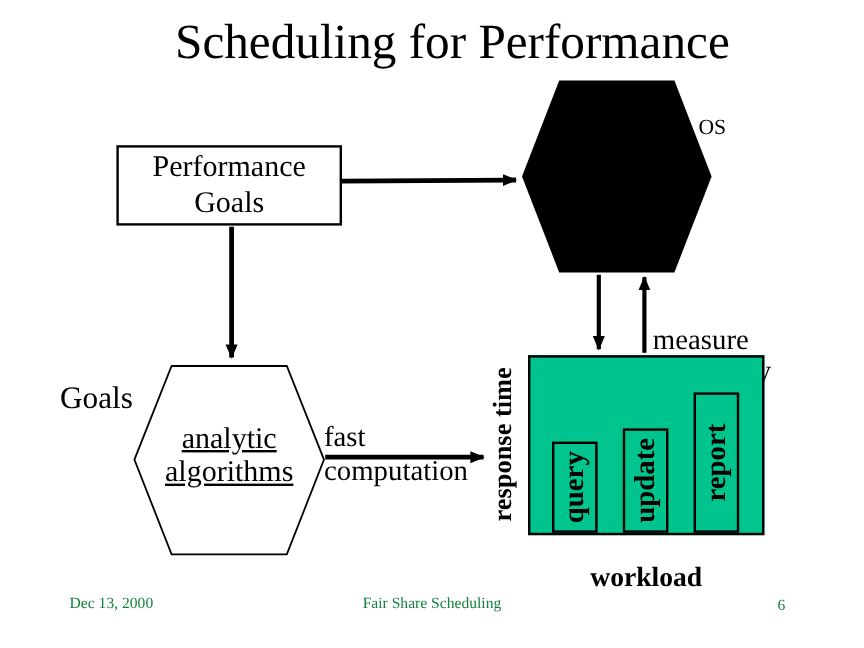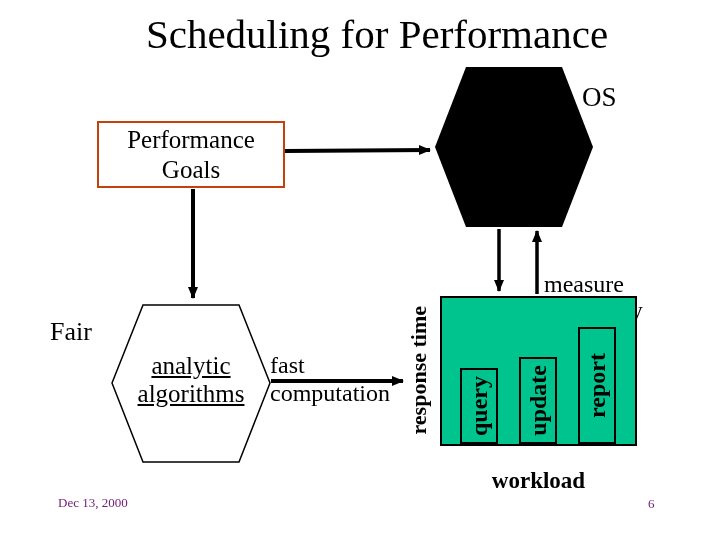--- a/index.html
+++ b/index.html
@@ -17,25 +17,25 @@
   .title {
     top: 10px; left: 17px; width: 100%;
     text-align: center;
     font-size: 41px;
     font-weight: normal;
     margin: 0;
   }
 
   .diagram-svg { top: 0; left: 0; }
 
-  .os-label { left: 582px; top: 82px; font-size: 27px; }
+  .os-label { left: 582px; top: 96px; font-size: 18px; }
 
   .goals-box {
     left: 97px; top: 121px; width: 188px; height: 67px;
-    border: 2px solid #c2410c; box-sizing: border-box;
+    border: 2px solid #000000; box-sizing: border-box;
     background: #ffffff;
     display: flex; align-items: center; justify-content: center;
     text-align: center; font-size: 25px; line-height: 30px;
   }
 
   .measure-label {
     left: 544px; top: 231px; width: 115px;
     font-size: 24px; line-height: 26px; margin-top: 40px;
   }
 
@@ -75,21 +75,21 @@
   }
   .bar-query  { left: 18px; }
   .bar-update { left: 77px; }
   .bar-report { left: 136px; }
 
   .workload-label {
     left: 440px; top: 468px; width: 197px;
     text-align: center; font-weight: bold; font-size: 23px;
   }
 
-  .footer-text { font-size: 13px; color: #701a75; }
+  .footer-text { font-size: 13px; color: #15803d; }
   .footer-date { left: 58px; top: 495px; }
   .footer-title { left: 0; top: 495px; width: 100%; text-align: center; }
   .footer-page { left: 648px; top: 496px; }
 </style>
 </head>
 <body>
 
 <div class="slide">
 
   <h1 class="abs title">Scheduling for Performance</h1>
@@ -117,21 +117,21 @@
   </svg>
 
   <div class="abs os-label">OS</div>
 
   <div class="abs goals-box">
     <span>Performance Goals</span>
   </div>
 
   <div class="abs measure-label">measure frequently</div>
 
-  <div class="abs model-label">Fair</div>
+  <div class="abs model-label">Goals</div>
 
   <div class="abs hex-text">analytic algorithms</div>
 
   <div class="abs fast-label">fast computation</div>
 
   <div class="abs rt-axis">
     <span class="vtext">response time</span>
   </div>
 
   <div class="abs chart-box" style="background-color: rgb(0, 196, 142);">
@@ -142,15 +142,16 @@
       <span class="vtext">update</span>
     </div>
     <div class="bar bar-report" style="height: 117px;">
       <span class="vtext">report</span>
     </div>
   </div>
 
   <div class="abs workload-label">workload</div>
 
   <div class="abs footer-text footer-date">Dec 13, 2000</div>
+  <div class="abs footer-text footer-title">Fair Share Scheduling</div>
   <div class="abs footer-text footer-page">6</div>
 
 </div>
 
 </body></html>

